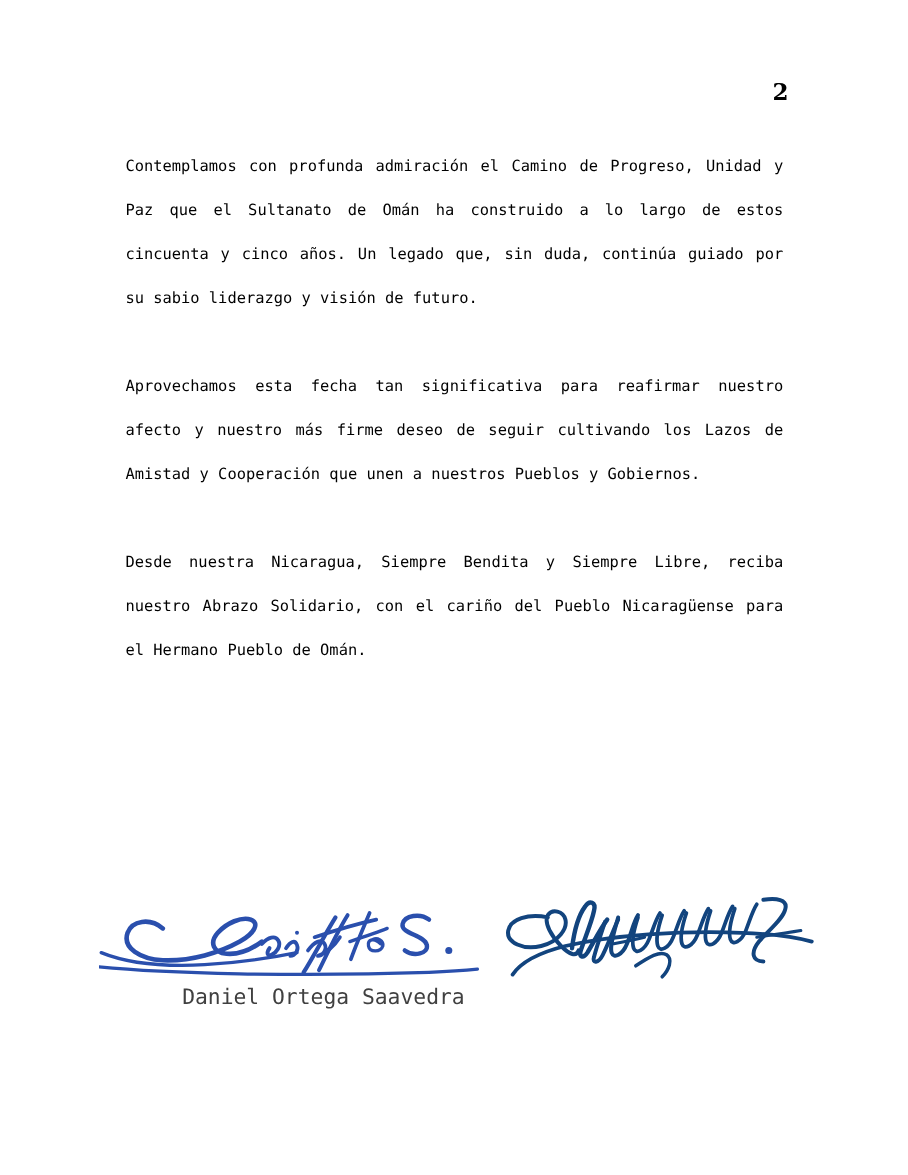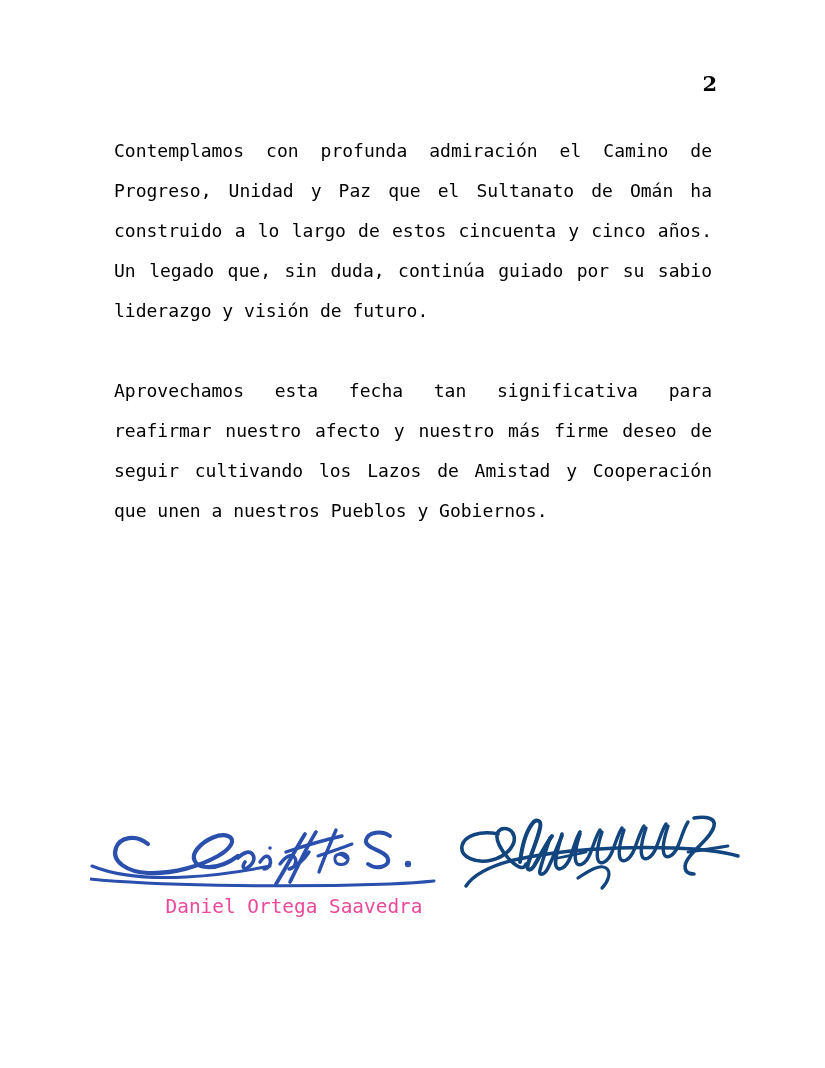--- a/index.html
+++ b/index.html
@@ -36,21 +36,21 @@
     position: absolute;
     left: 114px;
     top: 131px;
     width: 598px;
   }
 
   .para {
     text-align: justify;
     text-align-last: left;
     font-family: "DejaVu Sans Mono", monospace;
-    font-size: 18px;
+    font-size: 14px;
     line-height: 40px;
     color: #000000;
     letter-spacing: 0px;
     margin: 0 0 40px 0;
     hyphens: none;
     word-spacing: 0px;
   }
   .para:last-child { margin-bottom: 0; }
 
   
@@ -81,36 +81,37 @@
 
   .sig-name {
     position: absolute;
     top: 80px;
     left: 0;
     width: 100%;
     text-align: center;
     font-family: "DejaVu Sans Mono", monospace;
     font-size: 19.4px;
     line-height: 30px;
-    color: #ec4899;
+    color: #404040;
     white-space: nowrap;
   }
   .sig-slot.left  .sig-name { padding-left: 24px; }
   .sig-slot.right .sig-name { padding-left: 38px; }
 </style>
 </head>
 <body>
 
 <div class="page">
 
   <div class="page-number">2</div>
 
   <div class="body-text">
     <p class="para">Contemplamos con profunda admiración el Camino de Progreso, Unidad y Paz que el Sultanato de Omán ha construido a lo largo de estos cincuenta y cinco años. Un legado que, sin duda, continúa guiado por su sabio liderazgo y visión de futuro.</p>
     <p class="para">Aprovechamos esta fecha tan significativa para reafirmar nuestro afecto y nuestro más firme deseo de seguir cultivando los Lazos de Amistad y Cooperación que unen a nuestros Pueblos y Gobiernos.</p>
+    <p class="para">Desde nuestra Nicaragua, Siempre Bendita y Siempre Libre, reciba nuestro Abrazo Solidario, con el cariño del Pueblo Nicaragüense para el Hermano Pueblo de Omán.</p>
   </div>
 
   <div class="signatures">
 
     <div class="sig-slot left">
       <div class="sig-ink">
         <svg viewBox="0 0 360 80" width="360" height="80" xmlns="http://www.w3.org/2000/svg">
           <g fill="none" stroke="#2a4fad" stroke-linecap="round" stroke-linejoin="round">
             <path d="M58,32 C46,22 30,25 26,36 C21,50 38,60 58,61 C84,62 110,54 128,44
                      C142,36 146,27 138,24 C130,21 116,27 108,36 C100,45 104,54 116,55

